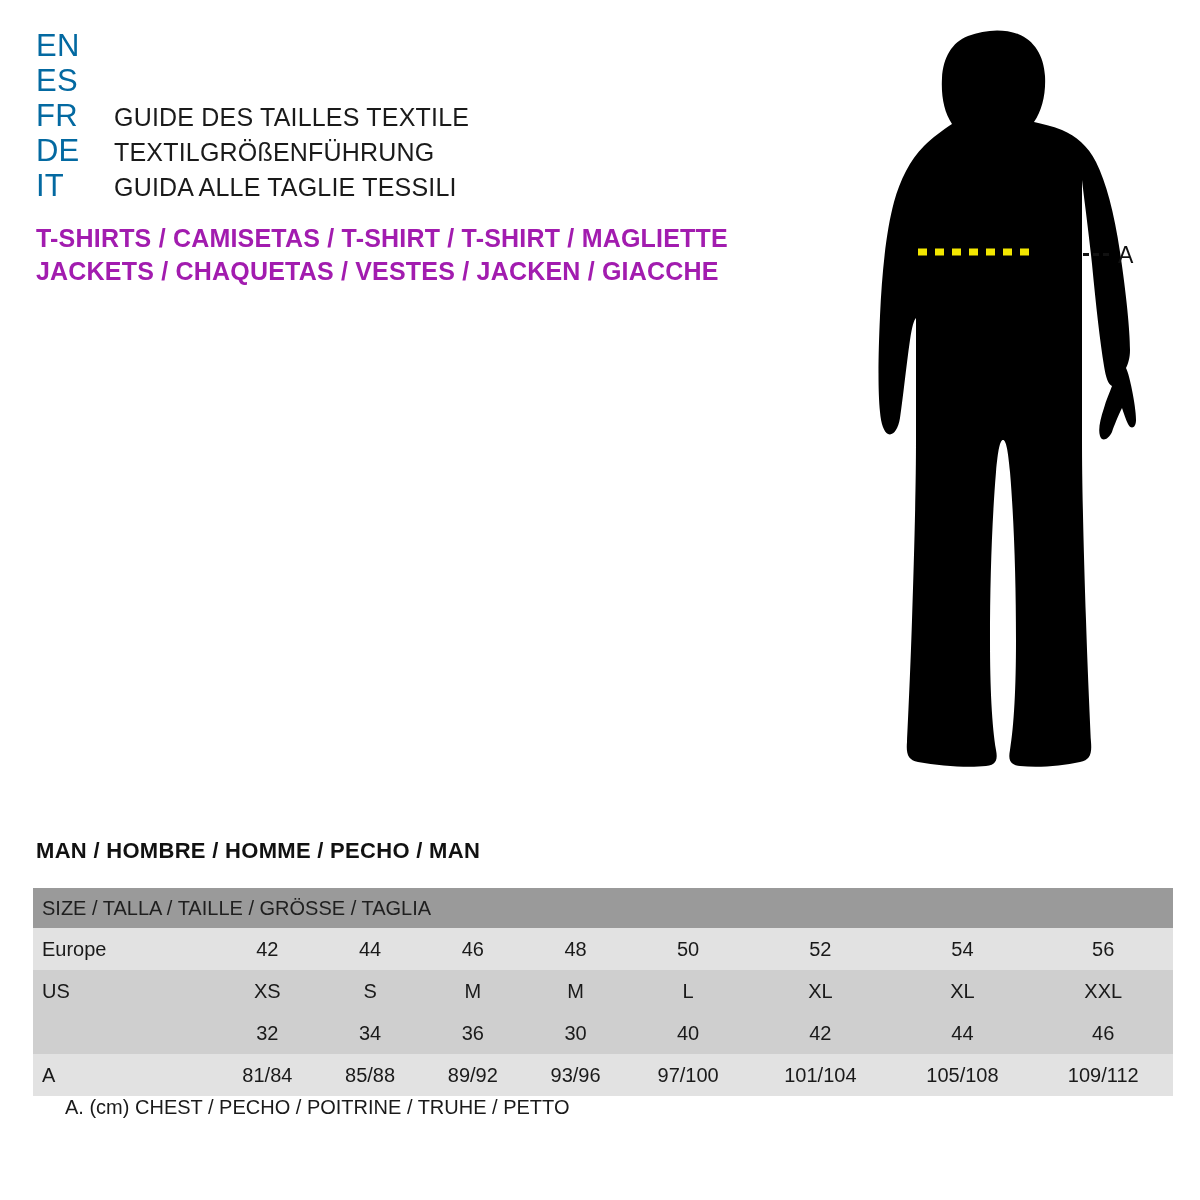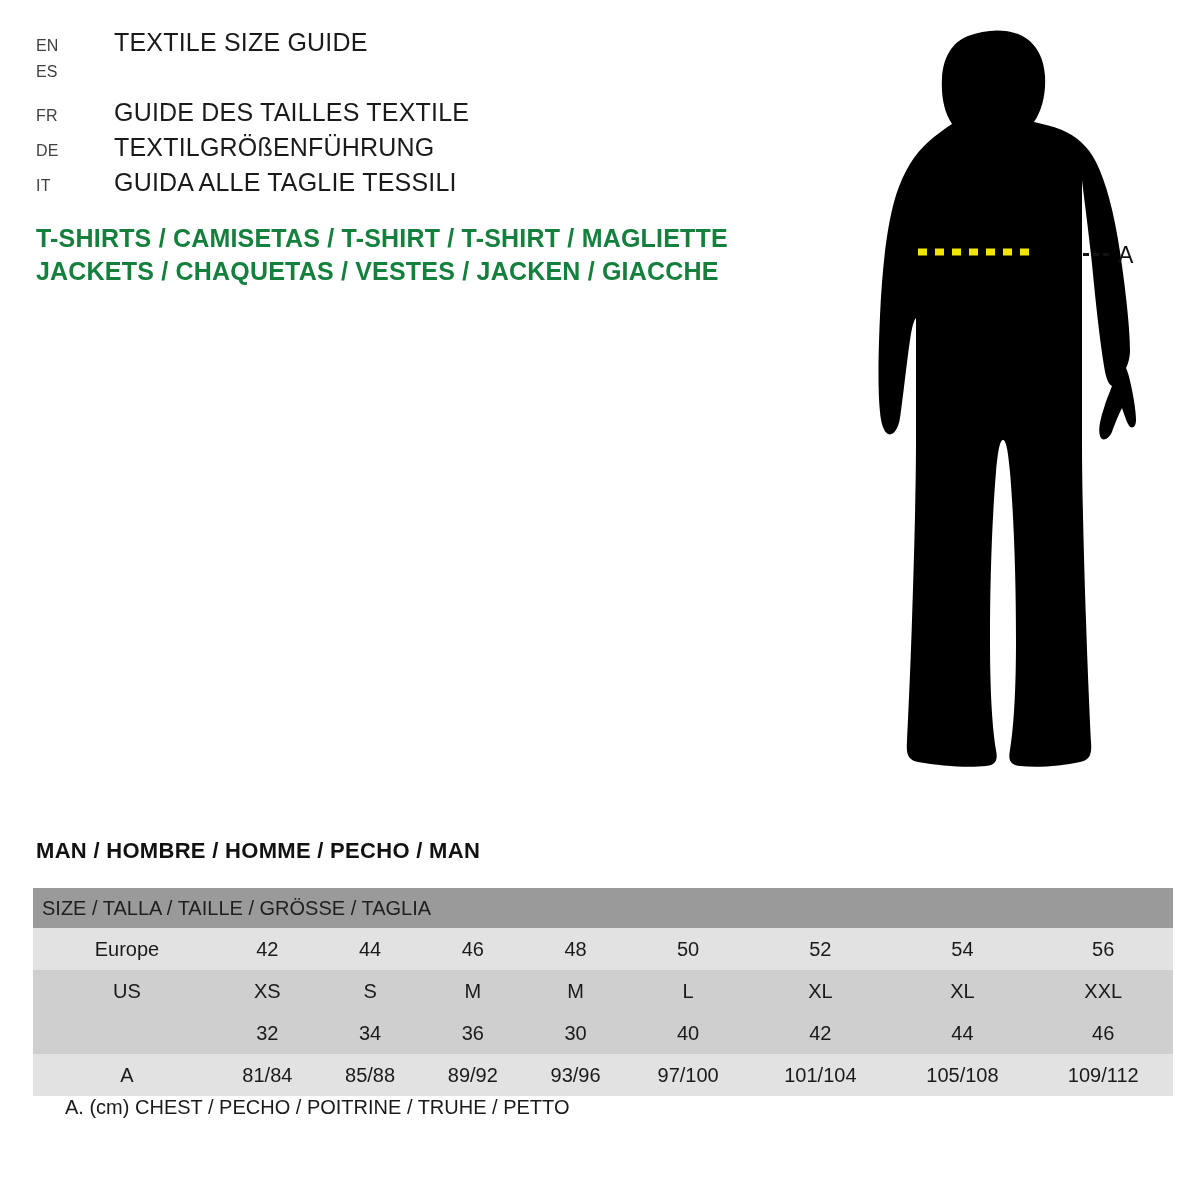--- a/index.html
+++ b/index.html
@@ -23,44 +23,44 @@
     top: 28px;
     width: 700px;
   }
   .lang-row {
     display: flex;
     align-items: baseline;
     height: 35px;
   }
   .lang-code {
     width: 78px;
-    font-size: 16px;
+    font-size: 31px;
     letter-spacing: 0.2px;
-    color: #404040;
+    color: #0369a1;
   }
   .lang-text {
     font-size: 25px;
     letter-spacing: 0.2px;
     color: #1a1a1a;
     white-space: nowrap;
   }
 
   
   .garment-block {
     position: absolute;
     left: 36px;
     top: 222px;
   }
   .garment-line {
     font-size: 25px;
     font-weight: bold;
     letter-spacing: 0.2px;
     line-height: 33px;
     white-space: nowrap;
-    color: #15803d;
+    color: #a21caf;
   }
 
   
   .figure-wrap {
     position: absolute;
     left: 800px;
     top: 20px;
     width: 380px;
     height: 760px;
   }
@@ -105,21 +105,21 @@
     color: #1a1a1a;
   }
   .size-table td, .size-table th {
     padding: 4px;
     height: 34px;
     font-weight: normal;
     text-align: center;
     vertical-align: middle;
   }
   .size-table .label-cell {
-    text-align: center;
+    text-align: left;
     padding-left: 9px;
     width: 170px;
   }
   .row-head td {
     background: #9a9a9a;
     color: #1f1f1f;
     height: 32px;
     font-size: 20px;
     text-align: left;
     padding-left: 9px;
@@ -136,21 +136,20 @@
     color: #1a1a1a;
     margin-left: 23px;
   }
 </style>
 </head>
 <body>
 
 <div class="lang-block">
   <div class="lang-row">
     <span class="lang-code">EN</span>
-    <span class="lang-text">TEXTILE SIZE GUIDE</span>
   </div>
   <div class="lang-row">
     <span class="lang-code">ES</span>
   </div>
   <div class="lang-row">
     <span class="lang-code">FR</span>
     <span class="lang-text">GUIDE DES TAILLES TEXTILE</span>
   </div>
   <div class="lang-row">
     <span class="lang-code">DE</span>

